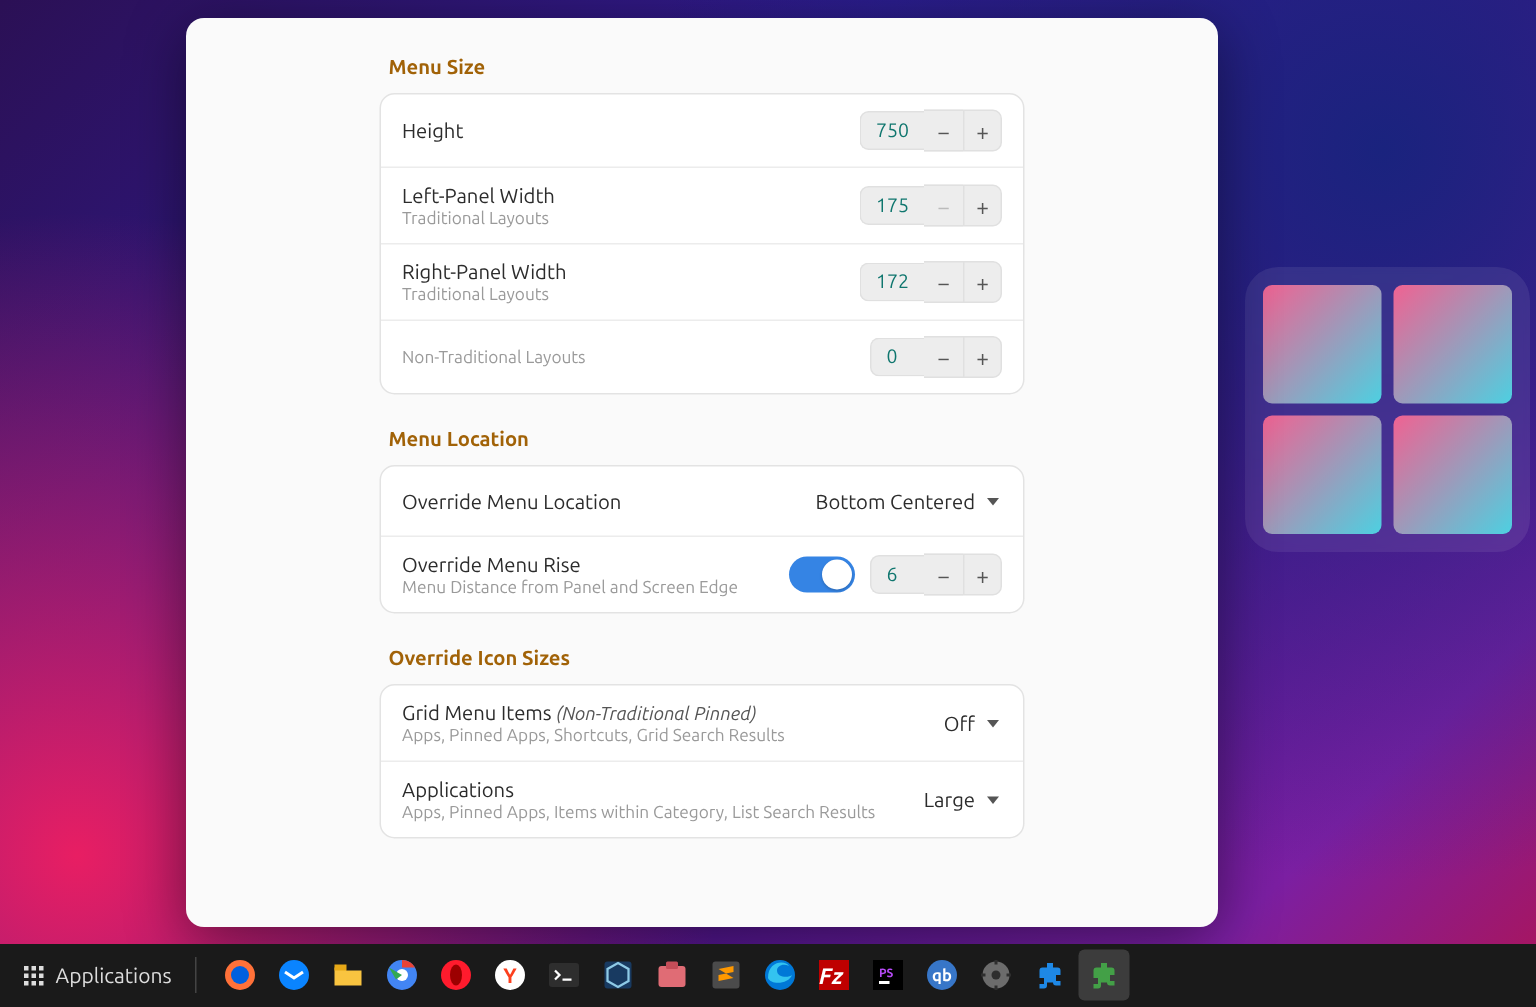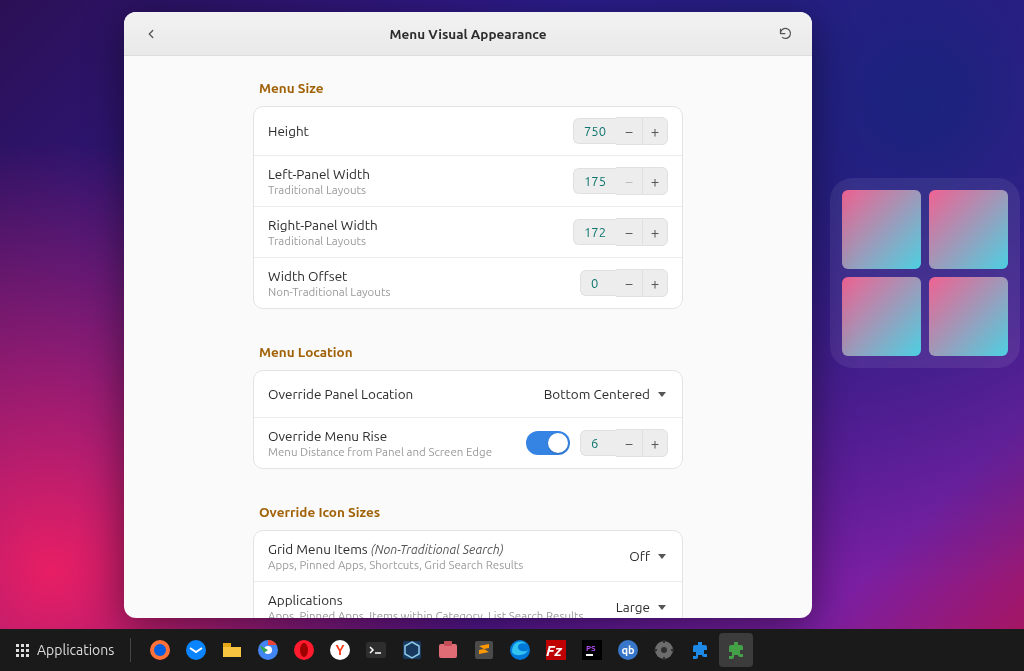--- a/index.html
+++ b/index.html
@@ -76,21 +76,21 @@
   }
 
   .section-title { font-weight: 700; font-size: 13.5px; color: #a16207; margin: 0 0 10px 6px; }
   .section-sub { font-size: 12.5px; color: #8a8a8a; margin: -6px 0 10px 6px; }
 
   .group {
     background: #fff;
     border: 1px solid #e3e3e3;
     border-radius: 10px;
     overflow: hidden;
-    margin-bottom: 35px;
+    margin-bottom: 21px;
   }
   .row {
     display: flex;
     align-items: center;
     padding: 10px 14px;
     border-top: 1px solid #ececec;
     min-height: 46px;
     gap: 10px;
   }
   .row:first-child { border-top: none; }
@@ -194,33 +194,20 @@
 <body>
 
 <div class="winlogo">
   <div></div>
     <div></div>
     <div></div>
     <div></div>
 </div>
 
 <div class="window">
-  <div class="titlebar">
-    <div class="tb-btn">
-      <svg width="14" height="14" viewBox="0 0 24 24">
-          <path d="M15 6l-6 6 6 6" fill="none" stroke="#555" stroke-width="2.2" stroke-linecap="round" stroke-linejoin="round"></path>
-        </svg>
-    </div>
-    <div class="tb-title">Menu Visual Appearance</div>
-    <div class="tb-btn">
-      <svg width="15" height="15" viewBox="0 0 24 24">
-          <path d="M4 12a8 8 0 1 1 3 6.2M4 12V5m0 7h7" fill="none" stroke="#555" stroke-width="2" stroke-linecap="round" stroke-linejoin="round"></path>
-        </svg>
-    </div>
-  </div>
 
   <div class="content">
     <div class="inner">
 
       <div class="section-title">Menu Size</div>
       <div class="group">
 
         <div class="row">
           <div class="row-labels">
             <div class="row-title">Height</div>
@@ -251,38 +238,37 @@
           </div>
           <div class="spin">
             <div class="val">172</div>
             <div class="btn minus">−</div>
             <div class="btn plus">+</div>
           </div>
         </div>
 
         <div class="row">
           <div class="row-labels">
-            <div class="row-title">Width Offset</div>
             <div class="row-sub">Non-Traditional Layouts</div>
           </div>
           <div class="spin">
             <div class="val">0</div>
             <div class="btn minus">−</div>
             <div class="btn plus">+</div>
           </div>
         </div>
 
       </div>
 
       <div class="section-title">Menu Location</div>
       <div class="group">
 
         <div class="row">
           <div class="row-labels">
-            <div class="row-title">Override Panel Location</div>
+            <div class="row-title">Override Menu Location</div>
           </div>
           <div class="dropdown">
             <span>Bottom Centered</span>
             <span class="caret"></span>
           </div>
         </div>
 
         <div class="row">
           <div class="row-labels">
             <div class="row-title">Override Menu Rise</div>
@@ -300,21 +286,21 @@
 
       </div>
 
       <div class="section-title">Override Icon Sizes</div>
       <div class="group" style="margin-bottom:0">
 
         <div class="row">
           <div class="row-labels">
             <div class="row-title">
               <span>Grid Menu Items</span>
-              <span class="ital">(Non-Traditional Search)</span>
+              <span class="ital">(Non-Traditional Pinned)</span>
             </div>
             <div class="row-sub">Apps, Pinned Apps, Shortcuts, Grid Search Results</div>
           </div>
           <div class="dropdown">
             <span>Off</span>
             <span class="caret"></span>
           </div>
         </div>
 
         <div class="row">

